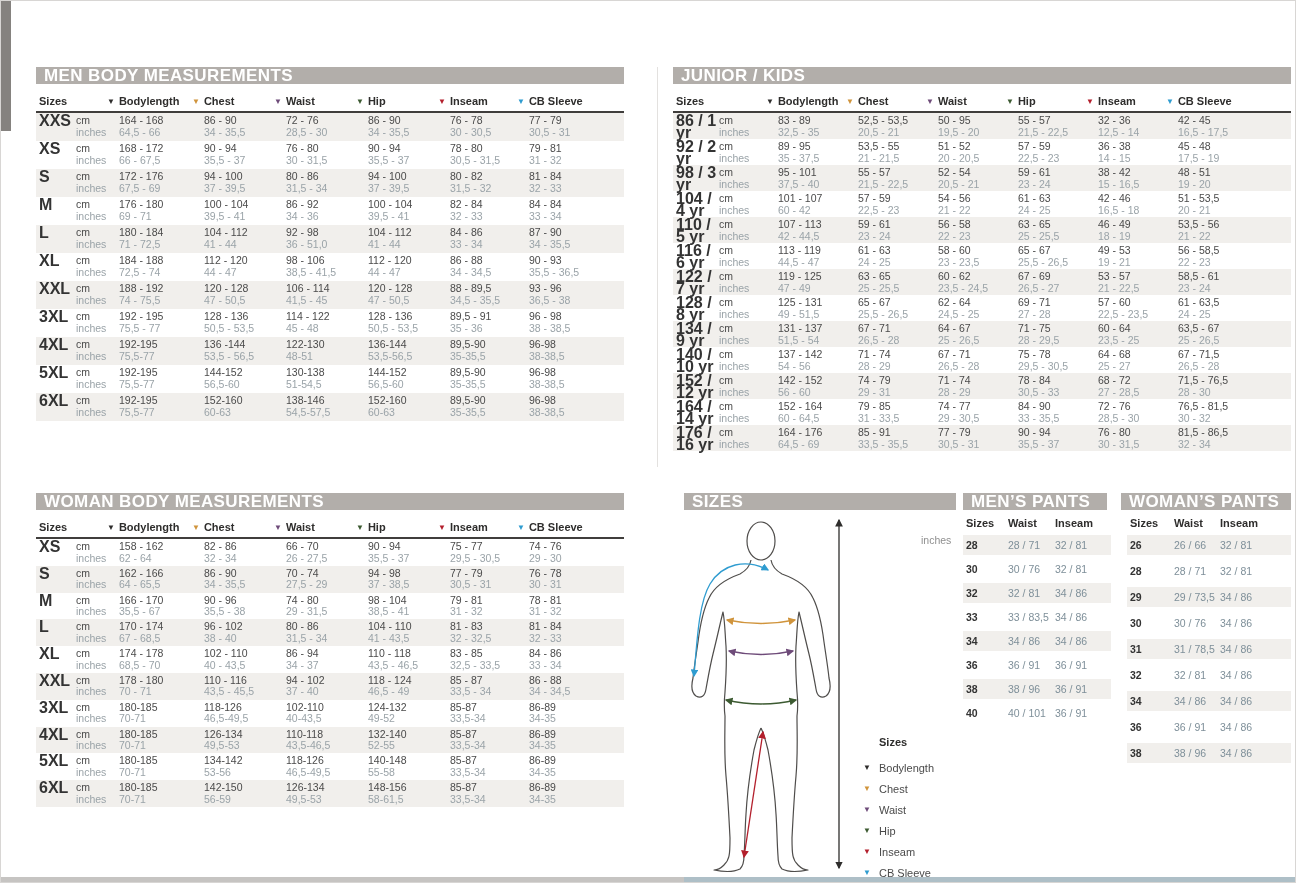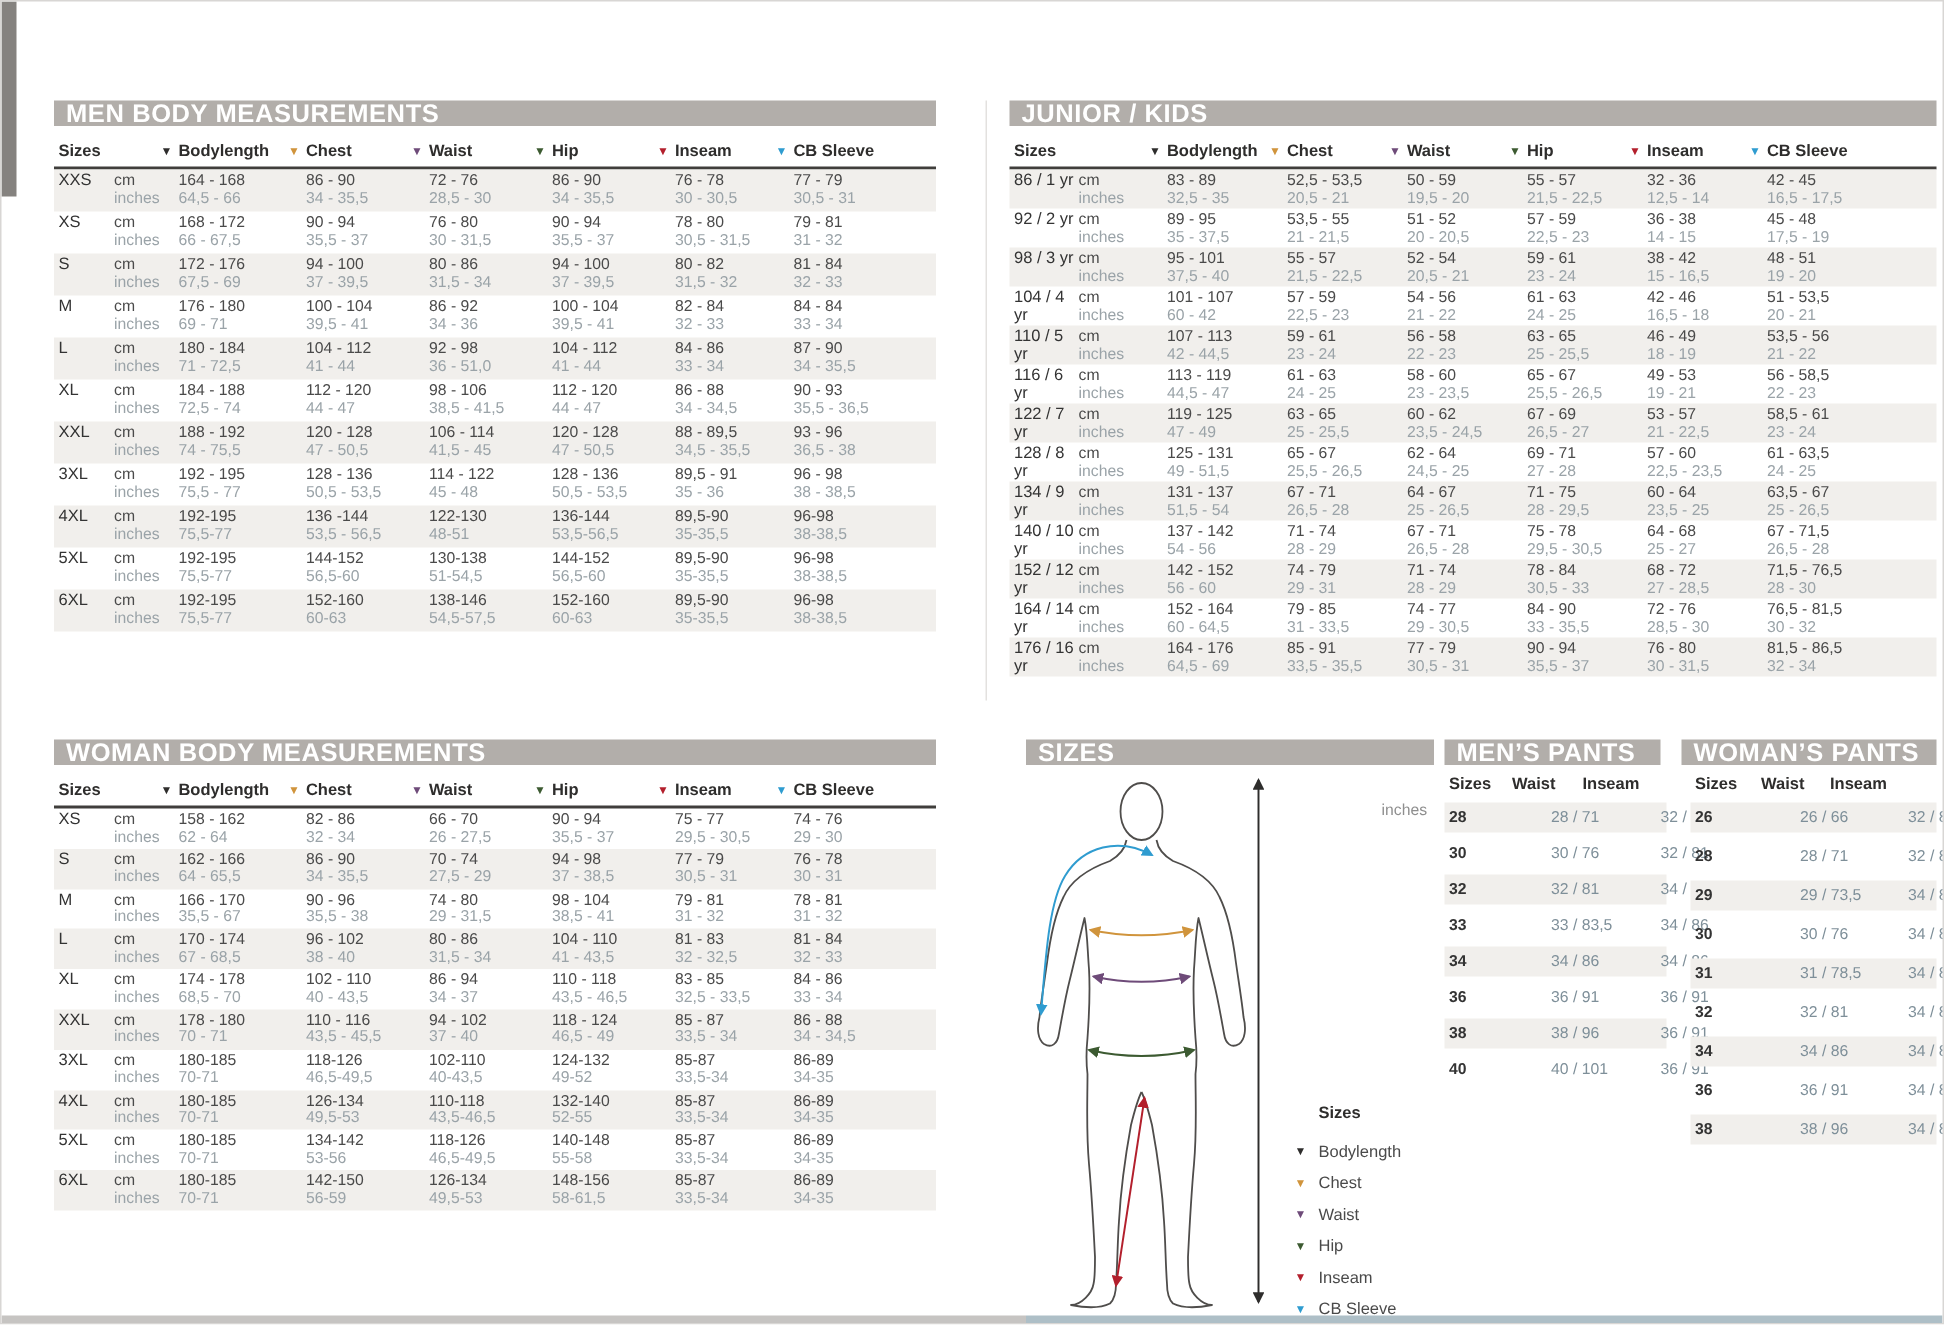--- a/index.html
+++ b/index.html
@@ -24,32 +24,32 @@
   .mtable{position:absolute;font-size:10.5px;}
   #men-table{left:35px;top:94px;width:588px;--rowh:28px;--cols:40px 31px 85px 82px 82px 82px 79px 107px;}
   #junior-table{left:672px;top:94px;width:618px;--rowh:26px;--cols:46px 47px 80px 80px 80px 80px 80px 125px;}
   #woman-table{left:35px;top:520px;width:588px;--rowh:26.8px;--cols:40px 31px 85px 82px 82px 82px 79px 107px;}
   .mhead,.mrow{display:grid;grid-template-columns:var(--cols);}
   .mhead{height:16px;border-bottom:2px solid #403e3c;font-weight:700;font-size:11px;color:#2e2d2c;}
   .h-sizes{padding-left:3px;}
   .harr{font-size:8px;margin-right:4px;position:relative;top:-1px;}
   .mrow{height:var(--rowh);padding-top:2px;box-sizing:border-box;line-height:11.5px;}
   .striped{background:#f1efec;}
-  .c-size{font-weight:400;color:#333;padding-left:3px;font-size:11px;}
+  .c-size{font-weight:700;color:#333;padding-left:3px;font-size:16px;}
   .u-cm{color:#4a4a4a;}
   .u-in{color:#9aa3a8;}
   .c-val{padding-left:12px;}
   .v-cm{color:#4a4a4a;}
   .v-in{color:#9aa3a8;}
   
   .ptable{position:absolute;font-size:10.5px;}
   #mens-pants-table{left:962px;top:516px;width:148px;--pcols:45px 47px 56px;--prh:20px;--pgap:4px;}
   #womens-pants-table{left:1126px;top:516px;width:164px;--pcols:47px 46px 64px;--prh:20px;--pgap:6px;}
   .phead{display:grid;grid-template-columns:var(--pcols);font-weight:700;color:#2e2d2c;font-size:11px;height:18px;}
-  .prow{display:grid;grid-template-columns:var(--pcols);height:var(--prh);margin-bottom:var(--pgap);line-height:var(--prh);gap:26px;}
+  .prow{display:grid;grid-template-columns:var(--pcols);height:var(--prh);margin-bottom:var(--pgap);line-height:var(--prh);}
   .phead>div:first-child,.p-size{padding-left:3px;}
   .p-size{font-weight:700;color:#333;}
   .p-val{color:#7e8f99;}
   .pants-unit{position:absolute;left:920px;top:533px;color:#8f8f8f;font-size:10.5px;}
   
   #legend{position:absolute;left:862px;top:735px;}
   .lg-title{font-weight:700;font-size:11px;color:#2e2d2c;margin-bottom:9px;padding-left:16px;}
   .lg-item{display:flex;align-items:center;height:21px;}
   .lg-arr{font-size:8px;width:16px;}
   .lg-lab{font-size:11px;color:#4a4a4a;}
@@ -458,21 +458,21 @@
         </div>
         <div class="c-val">
           <div class="v-cm">83 - 89</div>
           <div class="v-in">32,5 - 35</div>
         </div>
         <div class="c-val">
           <div class="v-cm">52,5 - 53,5</div>
           <div class="v-in">20,5 - 21</div>
         </div>
         <div class="c-val">
-          <div class="v-cm">50 - 59</div>
+          <div class="v-cm">50 - 95</div>
           <div class="v-in">19,5 - 20</div>
         </div>
         <div class="c-val">
           <div class="v-cm">55 - 57</div>
           <div class="v-in">21,5 - 22,5</div>
         </div>
         <div class="c-val">
           <div class="v-cm">32 - 36</div>
           <div class="v-in">12,5 - 14</div>
         </div>

